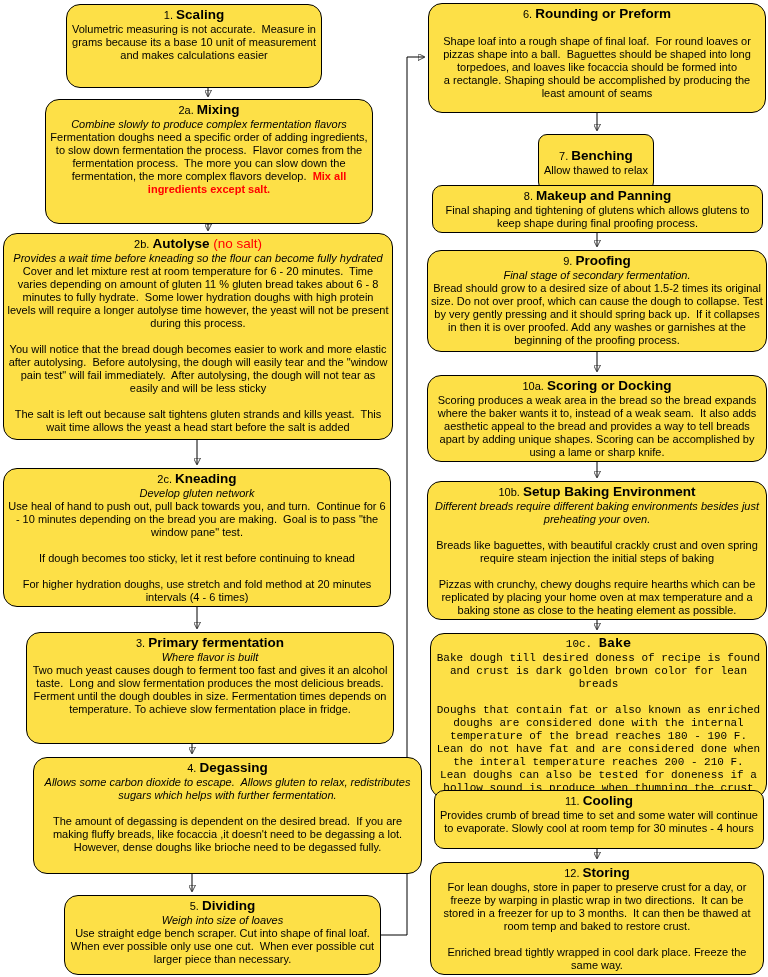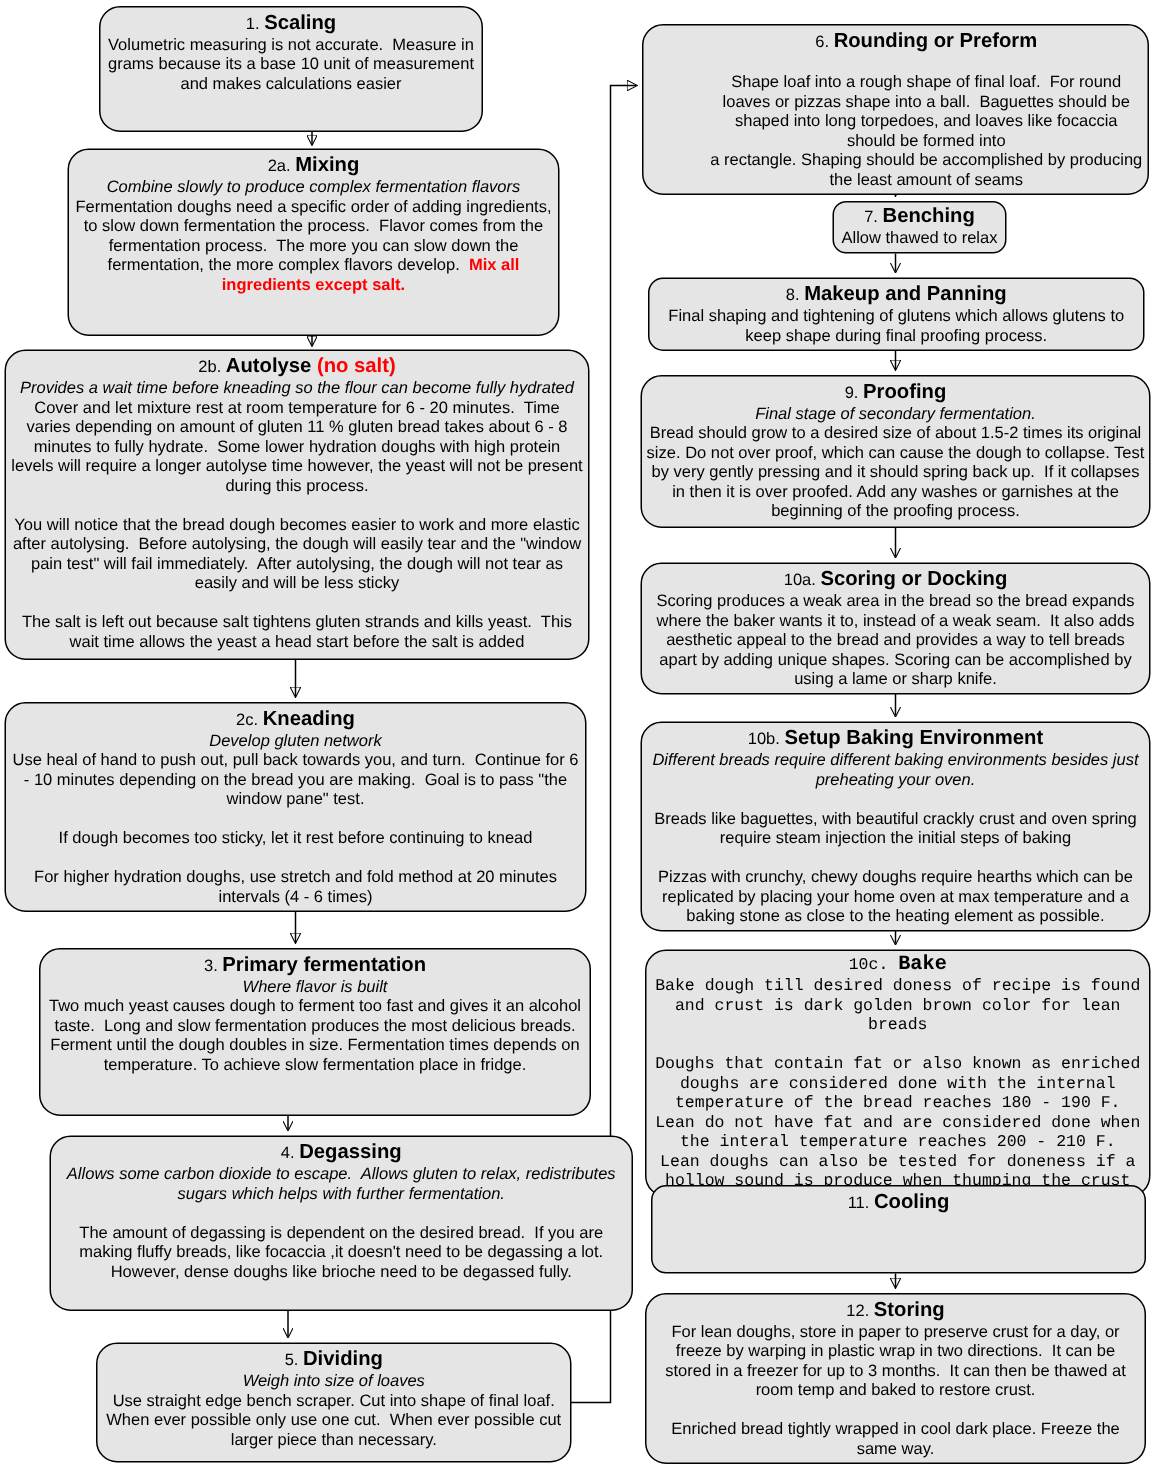--- a/index.html
+++ b/index.html
@@ -8,31 +8,31 @@
     width:768px;height:977px;
     background:#ffffff;
     font-family:"Liberation Sans",sans-serif;
     color:#000000;
   }
   .box{
     position:absolute;
     box-sizing:border-box;
     border:1px solid #000;
     border-radius:14px;
-    background:#e5e5e5;
+    background:#fde047;
     text-align:center;
     padding:2px 3px;
     font-size:11px;
     line-height:13px;
     overflow:visible;
   }
   .box-title{font-size:11px;line-height:16px;white-space:nowrap;}
   .t-num{font-size:11px;}
   .t-name{font-weight:bold;font-size:13.5px;}
-  .t-red{font-weight:bold;font-size:13.5px;color:#ff0000;}
+  .t-red{font-weight:normal;font-size:13.5px;color:#ff0000;}
   .subtitle{font-style:italic;white-space:pre-wrap;}
   .body{white-space:pre-wrap;}
   .body .red{color:#ff0000;font-weight:bold;}
   .gap-top{margin-top:13px;}
   #wires{position:absolute;left:0;top:0;width:768px;height:977px;pointer-events:none;}
   #wires path{stroke:#000;stroke-width:1;fill:none;}
 </style>
 </head>
 <body>
 
@@ -103,27 +103,27 @@
     <div class="subtitle">Allows some carbon dioxide to escape.  Allows gluten to relax, redistributes sugars which helps with further fermentation.</div>
     <div class="body gap-top">The amount of degassing is dependent on the desired bread.  If you are making fluffy breads, like focaccia ,it doesn't need to be degassing a lot.  However, dense doughs like brioche need to be degassed fully.</div>
   </div>
 
   <div class="box" style="left:36px;top:895px;width:317px;min-height:80px;margin-left:28px;">
     <div class="box-title"><span class="t-num">5.</span> <span class="t-name">Dividing</span></div>
     <div class="subtitle">Weigh into size of loaves</div>
     <div class="body">Use straight edge bench scraper. Cut into shape of final loaf. When ever possible only use one cut.  When ever possible cut larger piece than necessary.</div>
   </div>
 
-  <div class="box" style="left:428px;top:16px;width:338px;min-height:110px;padding-left:44px;">
+  <div class="box" style="left:428px;top:3px;width:338px;min-height:110px;">
     <div class="box-title"><span class="t-num">6.</span> <span class="t-name">Rounding or Preform</span></div>
     <div class="body gap-top">Shape loaf into a rough shape of final loaf.  For round loaves or pizzas shape into a ball.  Baguettes should be shaped into long torpedoes, and loaves like focaccia should be formed into
 a rectangle. Shaping should be accomplished by producing the least amount of seams</div>
   </div>
 
-  <div class="box" style="left:555px;top:134px;width:116px;min-height:35px;border-radius:9px;padding:1px 2px;">
+  <div class="box" style="left:538px;top:134px;width:116px;min-height:35px;border-radius:9px;padding:13px 2px;">
     <div class="box-title"><span class="t-num">7.</span> <span class="t-name">Benching</span></div>
     <div class="body">Allow thawed to relax</div>
   </div>
 
   <div class="box" style="left:432px;top:185px;width:331px;min-height:46px;border-radius:10px;">
     <div class="box-title"><span class="t-num">8.</span> <span class="t-name">Makeup and Panning</span></div>
     <div class="body">Final shaping and tightening of glutens which allows glutens to keep shape during final proofing process.</div>
   </div>
 
   <div class="box" style="left:427px;top:250px;width:340px;min-height:102px;">
@@ -147,20 +147,21 @@
 
   <div class="box" style="left:430px;top:633px;width:337px;min-height:140px;font-family:Liberation Mono, monospace;">
     <div class="box-title"><span class="t-num">10c.</span> <span class="t-name">Bake</span></div>
     <div class="body">Bake dough till desired doness of recipe is found and crust is dark golden brown color for lean breads
 
 Doughs that contain fat or also known as enriched doughs are considered done with the internal temperature of the bread reaches 180 - 190 F.  Lean do not have fat and are considered done when the interal temperature reaches 200 - 210 F.  Lean doughs can also be tested for doneness if a hollow sound is produce when thumping the crust</div>
   </div>
 
   <div class="box" style="left:434px;top:790px;width:330px;min-height:59px;border-radius:10px;">
     <div class="box-title"><span class="t-num">11.</span> <span class="t-name">Cooling</span></div>
+    <div class="body">Provides crumb of bread time to set and some water will continue to evaporate. Slowly cool at room temp for 30 minutes - 4 hours</div>
   </div>
 
   <div class="box" style="left:430px;top:862px;width:334px;min-height:113px;">
     <div class="box-title"><span class="t-num">12.</span> <span class="t-name">Storing</span></div>
     <div class="body">For lean doughs, store in paper to preserve crust for a day, or freeze by warping in plastic wrap in two directions.  It can be stored in a freezer for up to 3 months.  It can then be thawed at room temp and baked to restore crust.
 
 Enriched bread tightly wrapped in cool dark place. Freeze the same way.</div>
   </div>
 
 </div>

